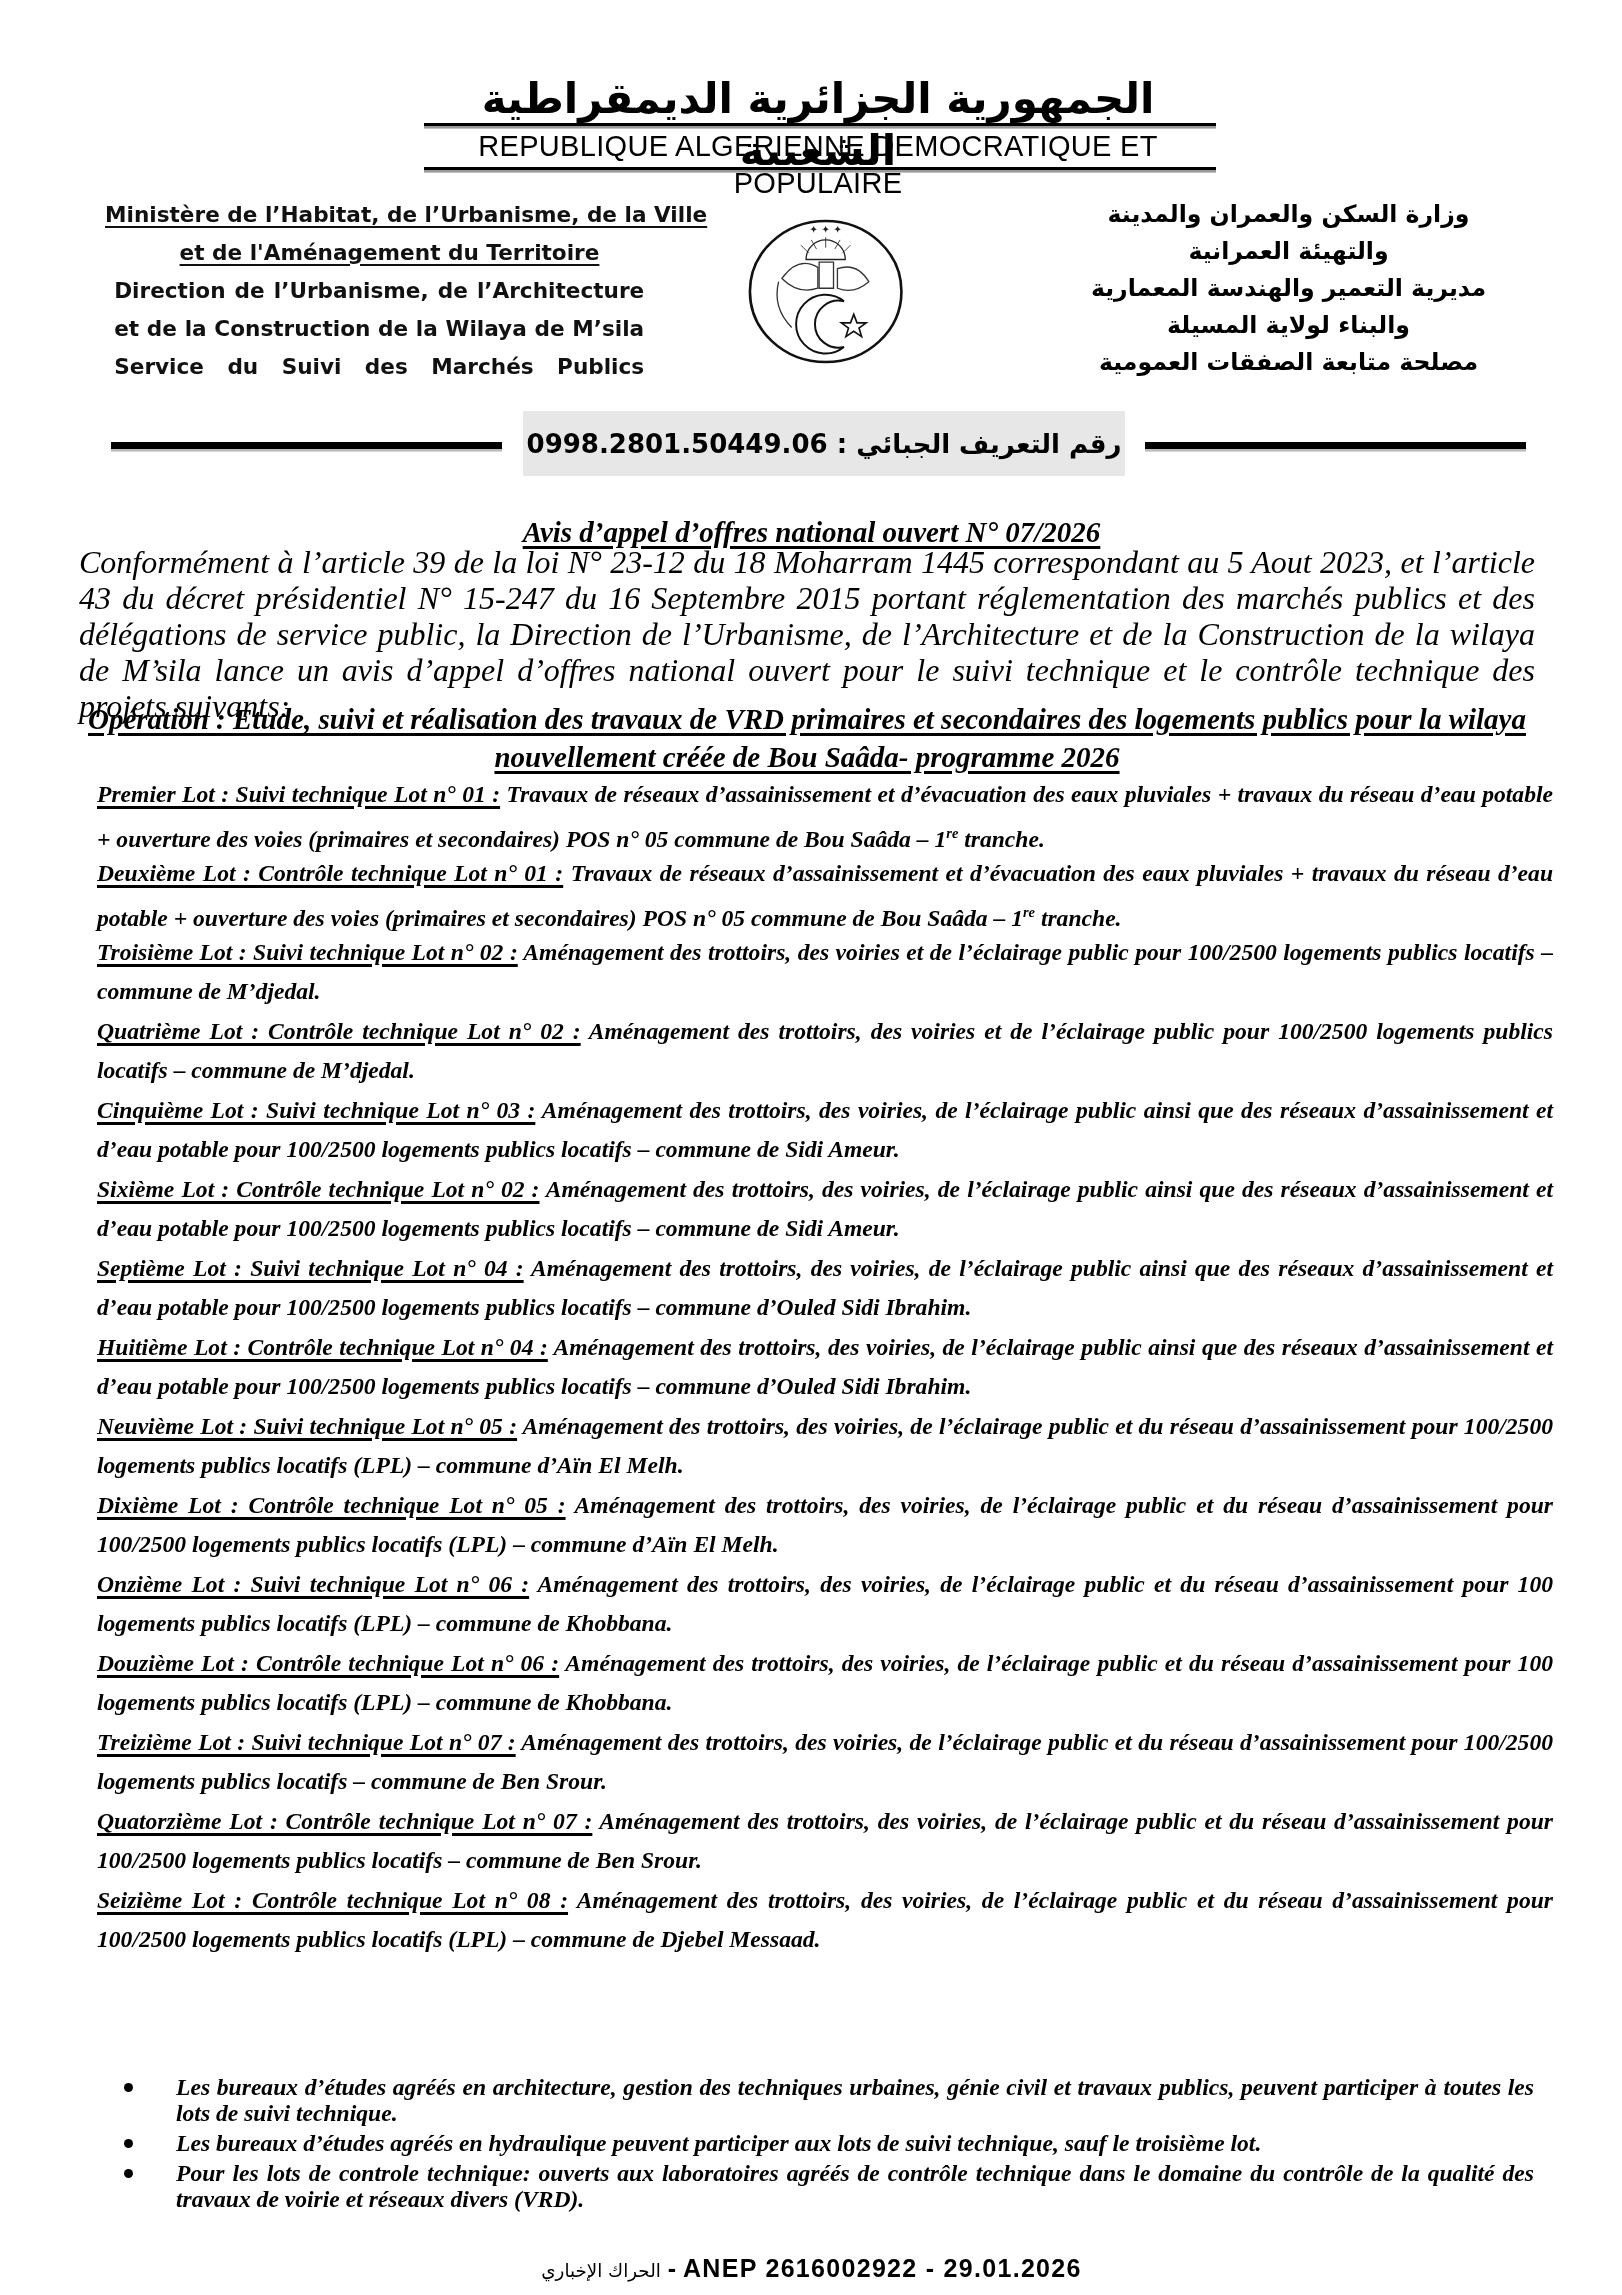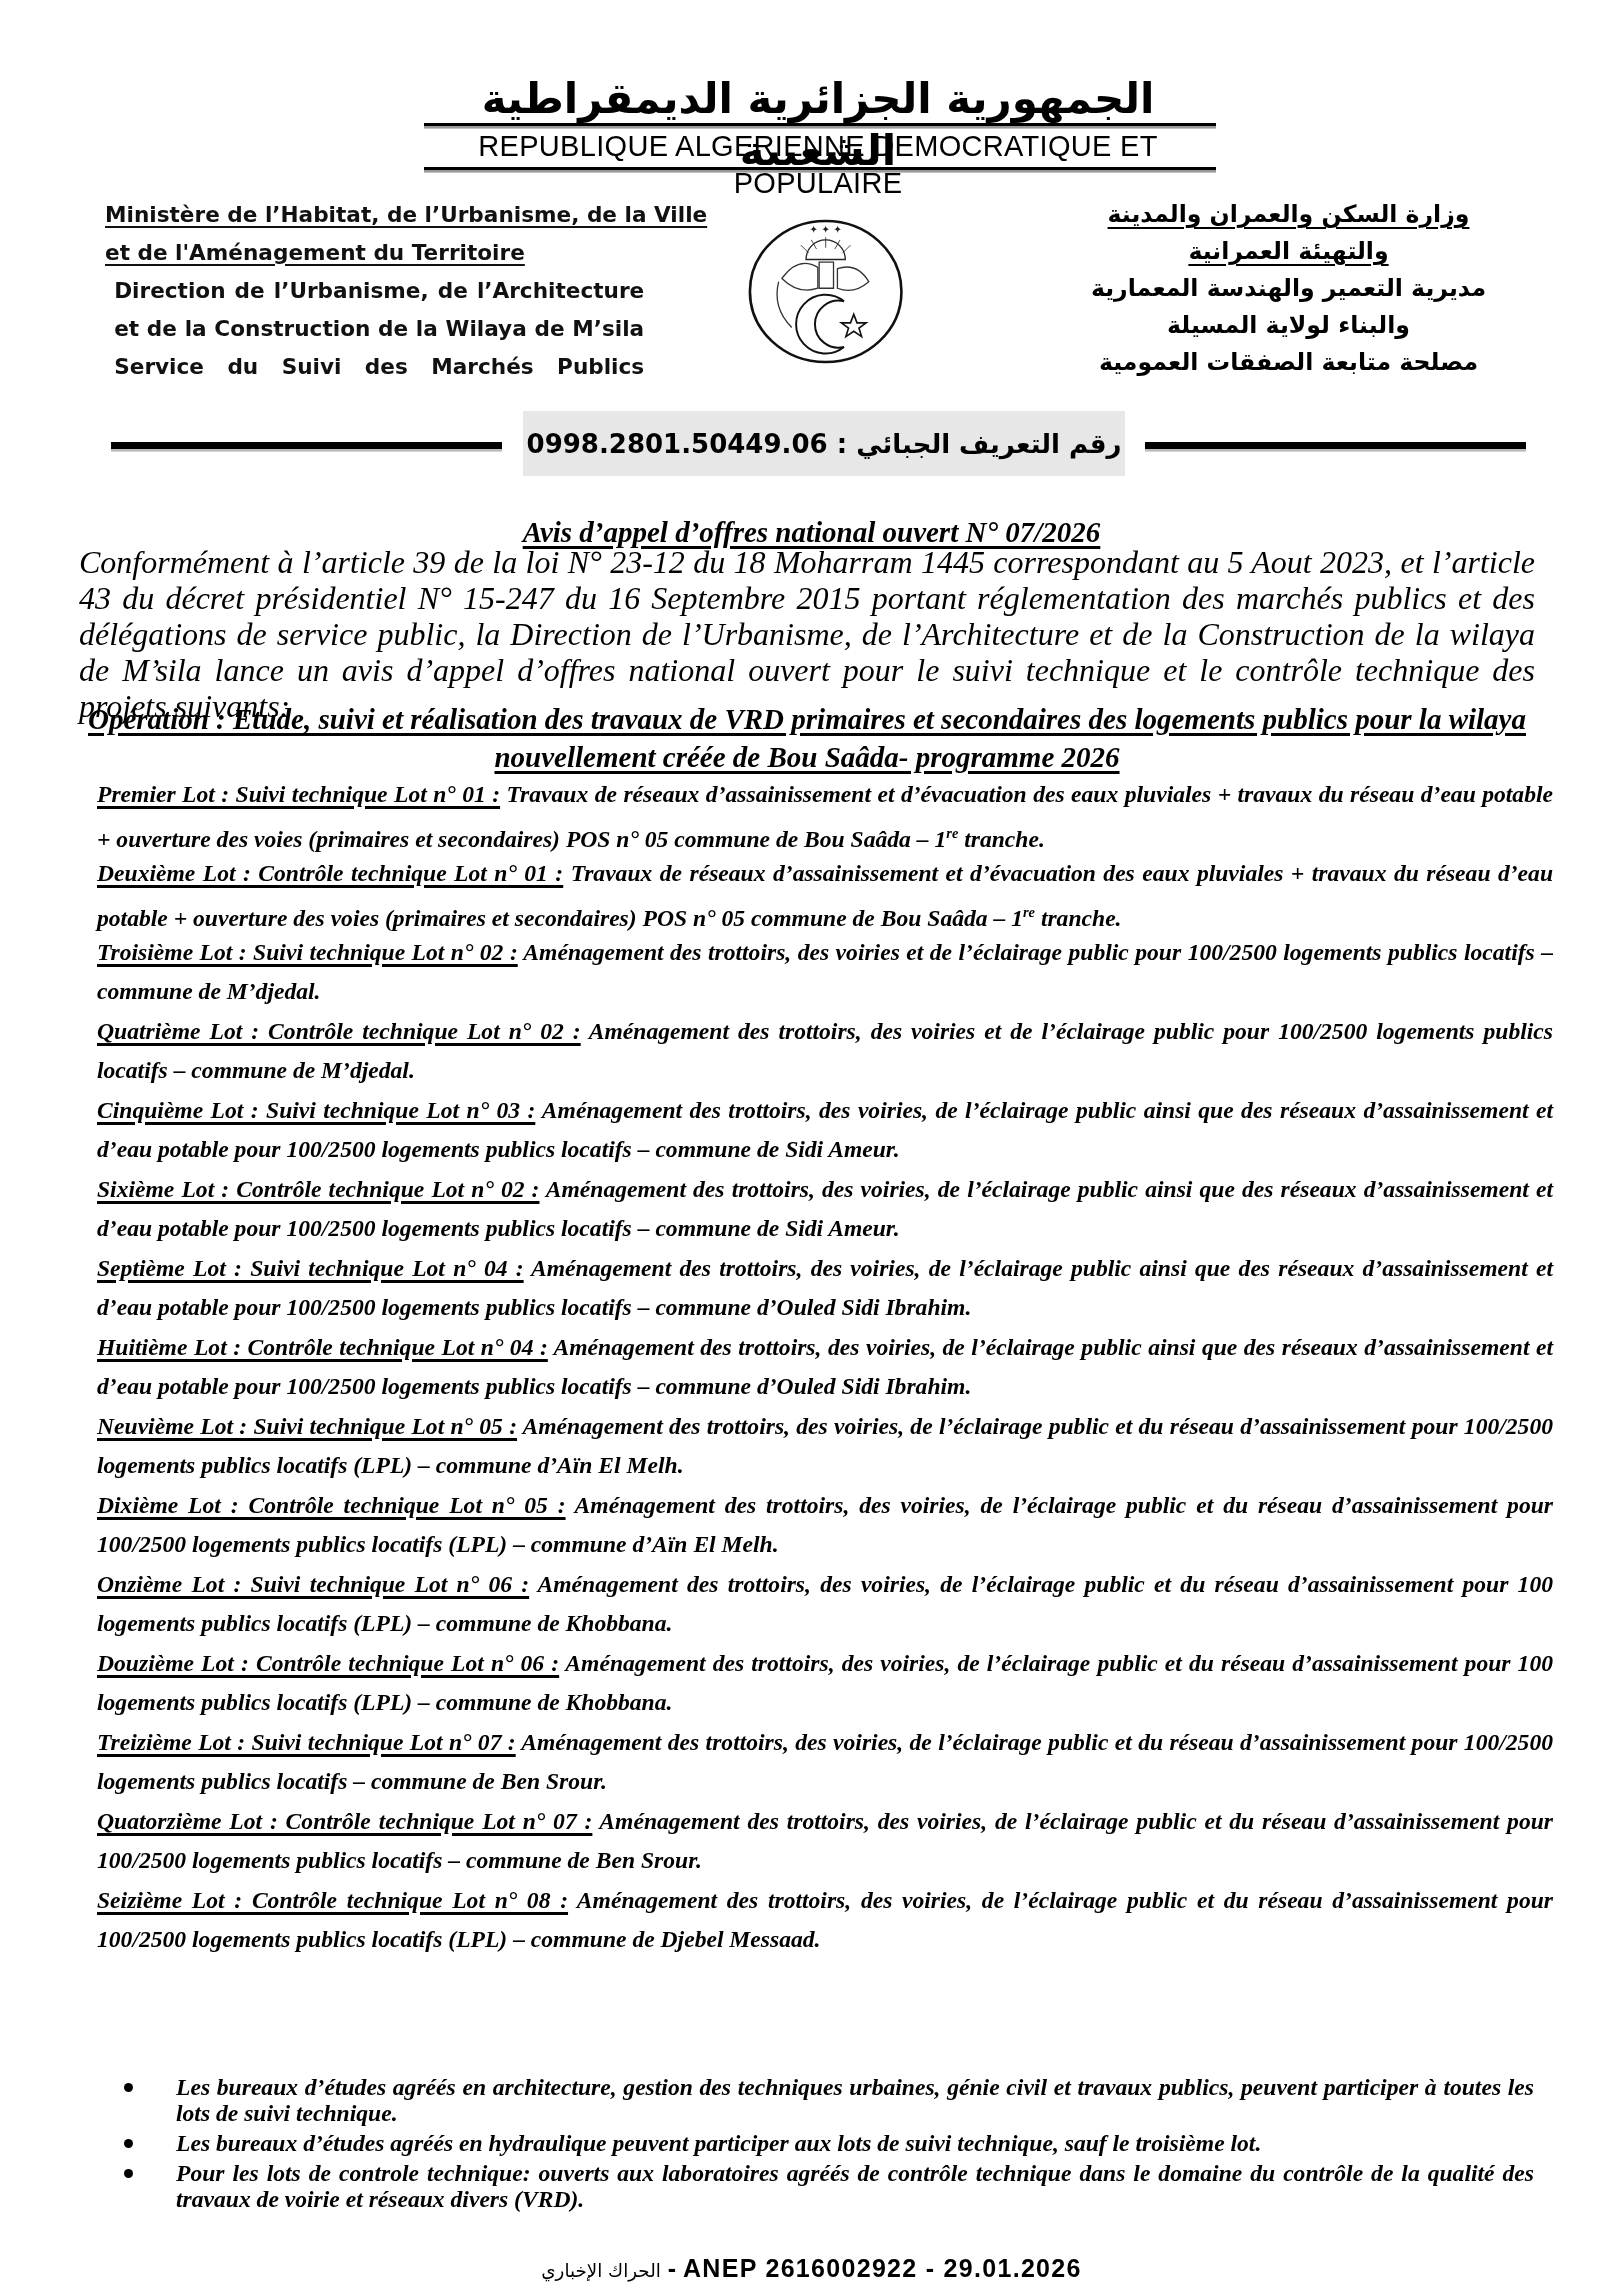--- a/index.html
+++ b/index.html
@@ -14,28 +14,28 @@
   .fr-title {
     position: absolute; left: 419px; top: 128px; width: 798px; text-align: center;
     font-family: "Liberation Sans", sans-serif; font-size: 29px; line-height: 37px; letter-spacing: 0.3px;
   }
   .left-header {
     position: absolute; left: 105px; top: 196px; width: 589px;
     font-family: "DejaVu Sans", sans-serif; font-weight: bold; font-size: 21.6px; color: #111;
   }
   .left-header .ln { height: 38px; line-height: 38px; white-space: nowrap; }
   .left-header .u { text-decoration: underline; text-decoration-thickness: 2px; text-underline-offset: 3.9px; }
-  .left-header .c { text-align: left; }
+  .left-header .c { text-align: center; }
   .left-header .just { text-align: justify; text-align-last: justify; width: 530px; padding-left: 9.2px; }
   .right-header {
     position: absolute; left: 1040px; top: 196px; width: 497px; direction: rtl;
     font-family: "DejaVu Sans", sans-serif; font-weight: bold; font-size: 23.6px;
   }
   .right-header .ln { height: 37px; line-height: 37px; white-space: nowrap; text-align: center; }
-  .right-header .u { text-decoration: underline; text-decoration-thickness: 2px; text-underline-offset: 5.2px; }
+  .right-header .u { text-decoration-thickness: 2px; text-underline-offset: 5.2px; }
   .seal { position: absolute; left: 746px; top: 216px; width: 160px; height: 151px; }
   .taxbox {
     position: absolute; left: 523px; top: 411px; width: 602px; height: 65px; background: #e7e7e7;
     display: flex; align-items: center; justify-content: center;
     font-family: "DejaVu Sans", sans-serif; font-weight: bold; font-size: 26px; direction: rtl;
   }
   .taxbox .num { direction: ltr; unicode-bidi: isolate; margin-right: 9.2px; }
   .notice-title {
     position: absolute; left: 0; top: 504px; width: 1623px; text-align: center;
     font-family: "Liberation Serif", serif; font-style: italic; font-weight: bold; font-size: 29px;

